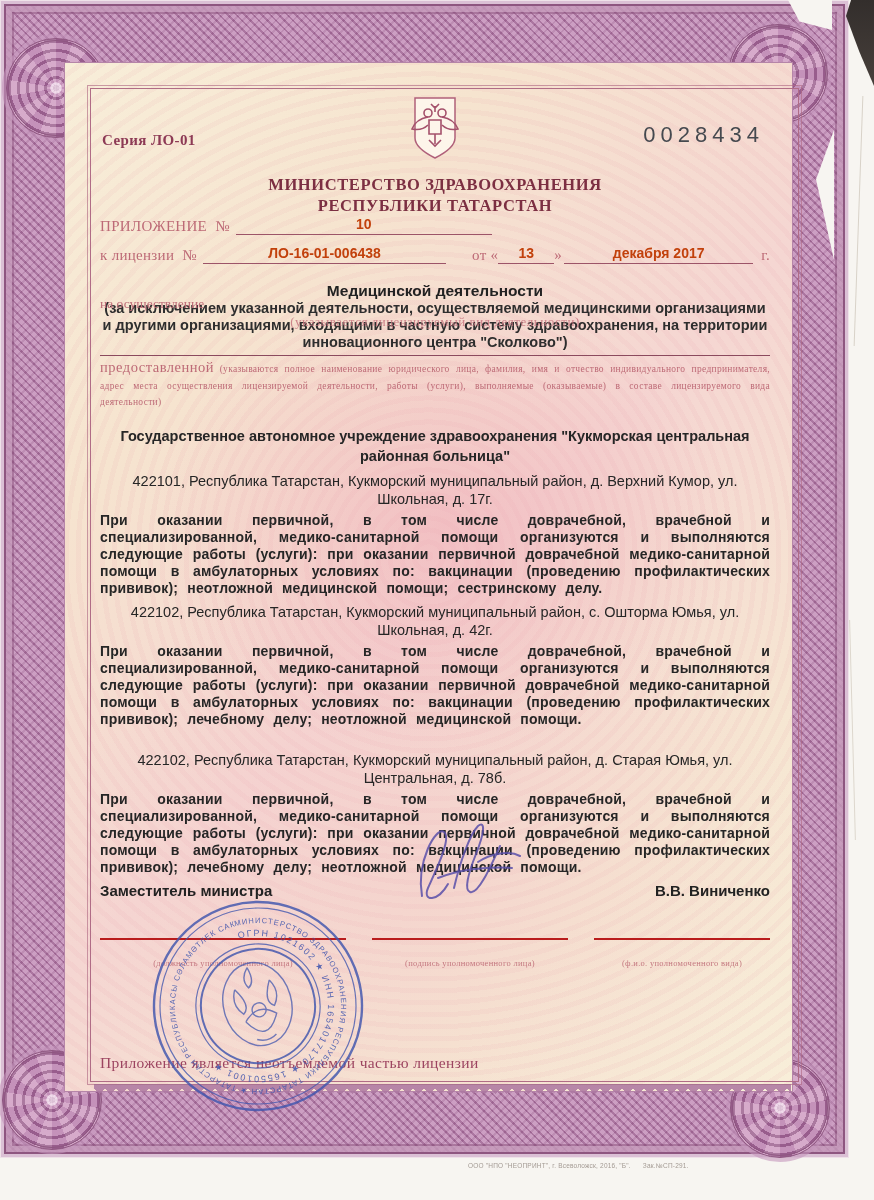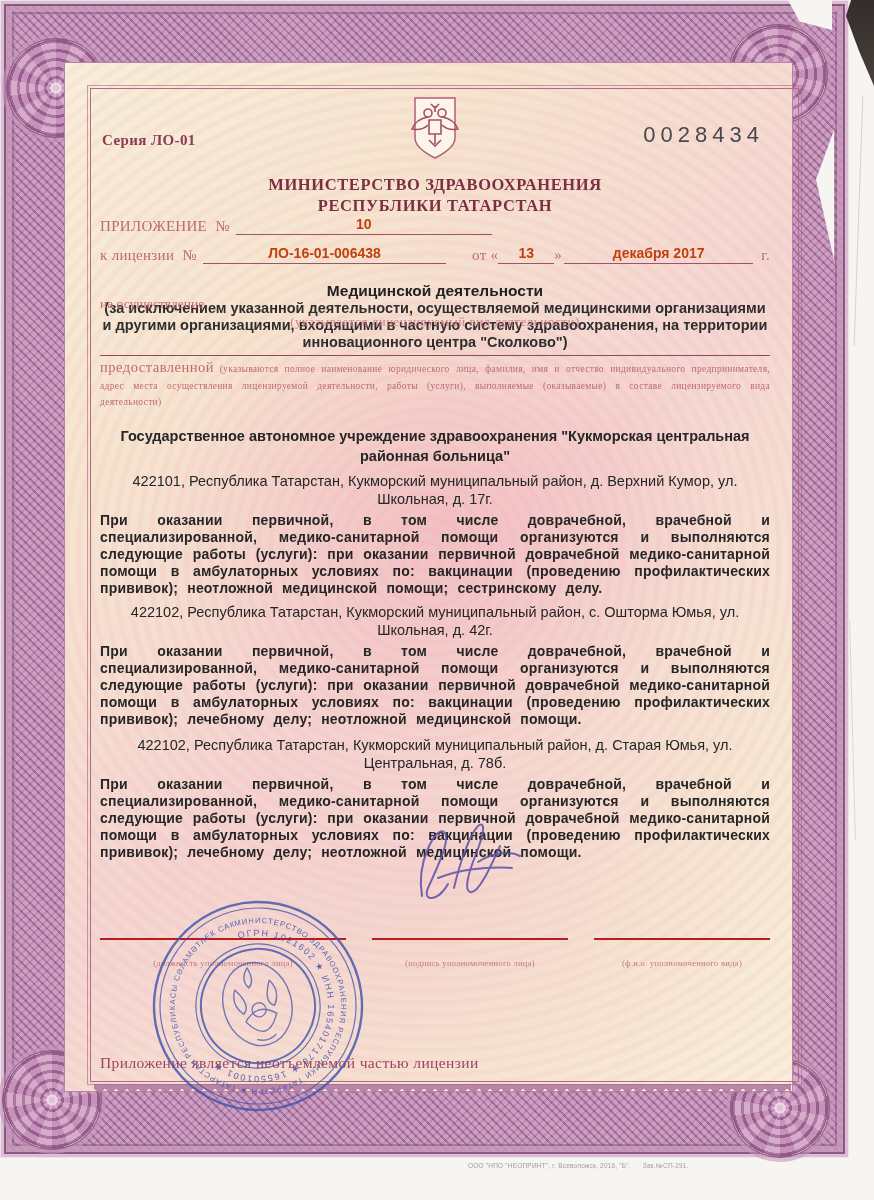--- a/index.html
+++ b/index.html
@@ -85,21 +85,21 @@
   .na-label{position:absolute;left:0;top:-4px;font-size:13.5px;color:#bd6a76;}
   .act-note{font-family:"Liberation Sans",sans-serif;font-weight:bold;font-size:14.5px;line-height:17px;text-align:center;color:#2e2e2e;}
   .act-hint{position:absolute;left:0;right:0;top:14px;text-align:center;font-size:13px;color:rgba(197,115,126,.85);letter-spacing:.5px;}
   .rule{border:none;border-top:1.5px solid #8b4a5e;margin:4px 0 0 0;}
   .granted{margin-top:4px;line-height:14.5px;color:#bd6a76;text-align:justify;}
   .granted .gl{font-size:14.5px;letter-spacing:.5px;}
   .granted .gh{font-size:9.5px;letter-spacing:.3px;word-spacing:2px;}
   .org{margin:8px 0 0 0;text-align:center;font-family:"Liberation Sans",sans-serif;font-weight:bold;font-size:14.5px;line-height:20px;color:#262626;}
   .addr{margin:6px 0 0 0;text-align:center;font-family:"Liberation Sans",sans-serif;font-weight:normal;font-size:14.5px;line-height:18px;color:#262626;}
   .works{margin:4px 0 0 0;text-align:justify;font-family:"Liberation Sans",sans-serif;font-weight:bold;font-size:14px;line-height:17px;color:#262626;word-spacing:5px;letter-spacing:.2px;}
-  .addr3{margin-top:8px;}
+  .addr3{margin-top:23px;}
   
   .sign-row{position:absolute;left:0;top:786px;width:670px;display:flex;justify-content:space-between;
     font-family:"Liberation Sans",sans-serif;font-weight:bold;font-size:15px;color:#222;}
   .sig-lines{position:absolute;left:0;top:842px;width:670px;display:flex;}
   .sig-col{border-top:2px solid #b91c1c;text-align:center;font-size:8.5px;color:rgba(190,106,118,.9);padding-top:18px;letter-spacing:.3px;}
   .sc1{width:246px;}
   .sc2{width:196px;margin-left:26px;}
   .sc3{width:176px;margin-left:26px;}
   .integral{position:absolute;left:0;top:958px;width:670px;text-align:left;font-size:15.5px;color:#9c4460;letter-spacing:.4px;}
   
@@ -194,20 +194,24 @@
 
     <p class="addr">422101, Республика Татарстан, Кукморский муниципальный район, д. Верхний Кумор, ул. Школьная, д. 17г.</p>
     <p class="works">При оказании первичной, в том числе доврачебной, врачебной и специализированной, медико-санитарной помощи организуются и выполняются следующие работы (услуги): при оказании первичной доврачебной медико-санитарной помощи в амбулаторных условиях по: вакцинации (проведению профилактических прививок); неотложной медицинской помощи; сестринскому делу.</p>
 
     <p class="addr">422102, Республика Татарстан, Кукморский муниципальный район, с. Ошторма Юмья, ул. Школьная, д. 42г.</p>
     <p class="works">При оказании первичной, в том числе доврачебной, врачебной и специализированной, медико-санитарной помощи организуются и выполняются следующие работы (услуги): при оказании первичной доврачебной медико-санитарной помощи в амбулаторных условиях по: вакцинации (проведению профилактических прививок); лечебному делу; неотложной медицинской помощи.</p>
 
     <p class="addr addr3">422102, Республика Татарстан, Кукморский муниципальный район, д. Старая Юмья, ул. Центральная, д. 78б.</p>
     <p class="works">При оказании первичной, в том числе доврачебной, врачебной и специализированной, медико-санитарной помощи организуются и выполняются следующие работы (услуги): при оказании первичной доврачебной медико-санитарной помощи в амбулаторных условиях по: вакцинации (проведению профилактических прививок); лечебному делу; неотложной медицинской помощи.</p>
 
+    <div class="sign-row">
+      <span>Заместитель министра</span>
+      <span>В.В. Виниченко</span>
+    </div>
 
     <div class="sig-lines">
       <div class="sig-col sc1">(должность уполномоченного лица)</div>
       <div class="sig-col sc2">(подпись уполномоченного лица)</div>
       <div class="sig-col sc3">(ф.и.о. уполномоченного вида)</div>
     </div>
 
     <div class="integral">Приложение является неотъемлемой частью лицензии</div>
   </div>
 

